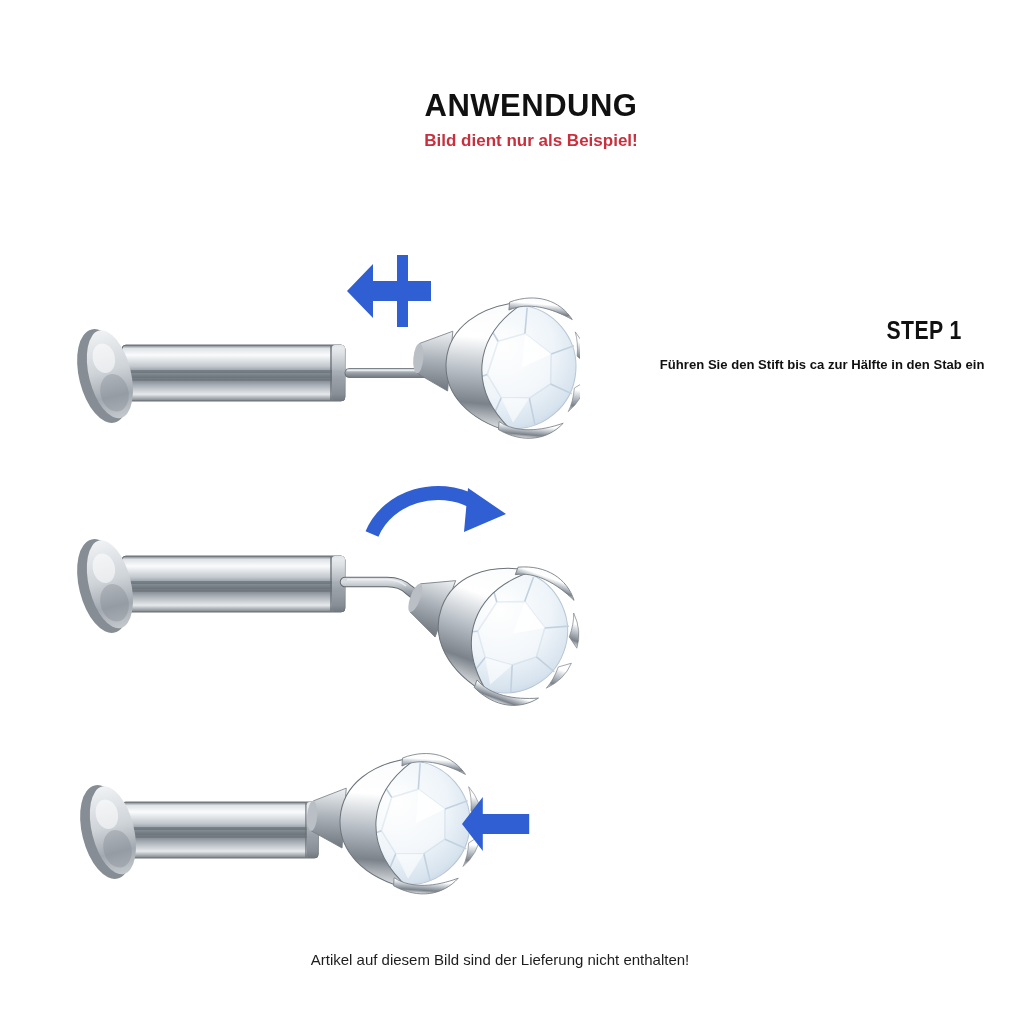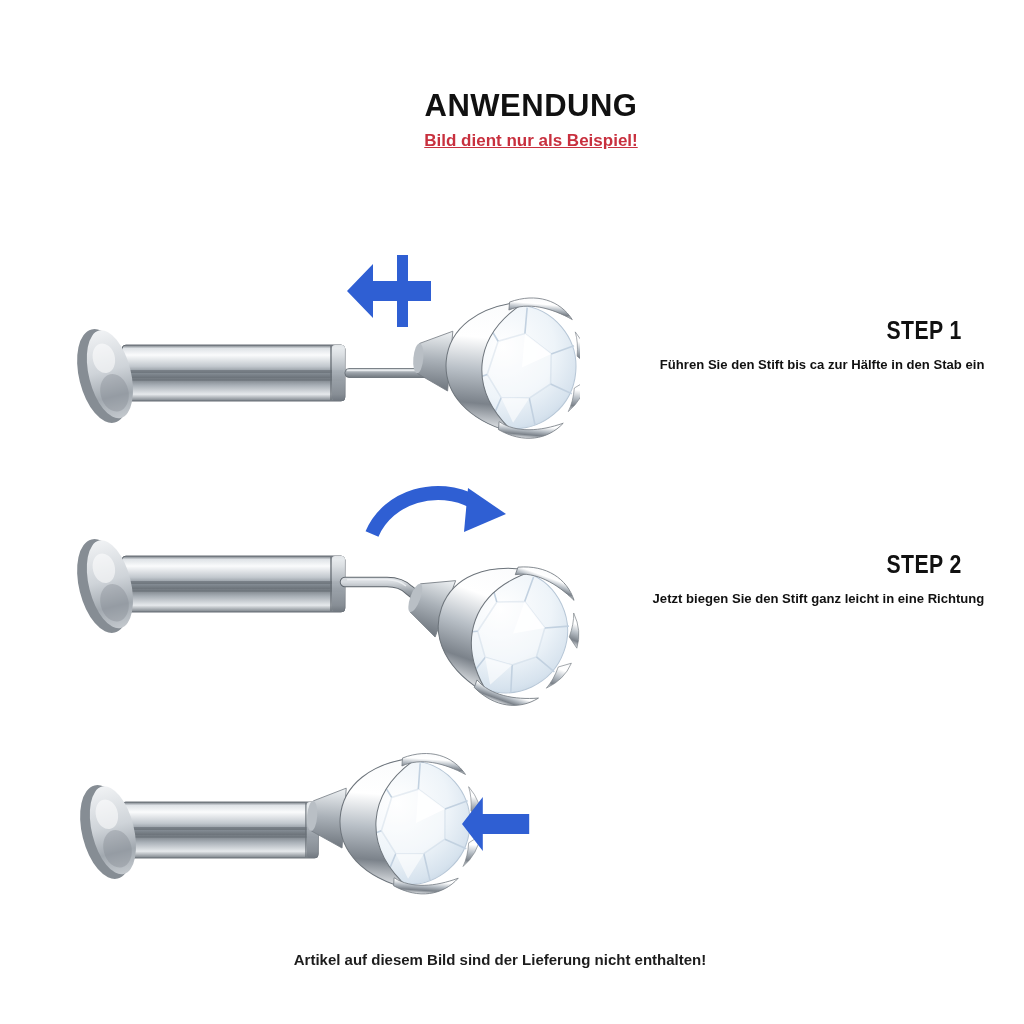--- a/index.html
+++ b/index.html
@@ -1,30 +1,30 @@
 <!DOCTYPE html>
 <html style="--arrow-blue: #2f5fd3; --alert-red: #c8303e; --ink: #111111;"><head>
 <meta charset="utf-8">
 <style>
   html,body{margin:0;padding:0;background:#fff;}
   .page{position:relative;width:1000px;height:1024px;background:#ffffff;overflow:hidden;
         font-family:"Liberation Sans", sans-serif;color:var(--ink,#111);}
   .title-block{position:absolute;left:330px;top:88px;width:402px;text-align:center;}
   .page-title{margin:0;font-size:31px;font-weight:bold;letter-spacing:.5px;color:var(--ink,#111);}
-  .subtitle{margin:7px 0 0 0;font-size:17px;font-weight:bold;color:var(--alert-red,#c8303e);text-decoration:underline;}
+  .subtitle{margin:7px 0 0 0;font-size:17px;font-weight:bold;color:var(--alert-red,#c8303e);}
   .step-text{position:absolute;left:615px;width:375px;text-align:right;}
   .step-text.s1{top:316px;} .step-text.s2{top:550px;} .step-text.s3{top:764px;}
   .step-heading{margin:0;font-size:25px;font-weight:bold;letter-spacing:.5px;
                 transform:scaleX(.85);transform-origin:center;color:var(--ink,#111);}
   .step-desc{margin:12px 0 0 0;font-size:13.5px;font-weight:bold;white-space:nowrap;
              transform:scaleX(.97);transform-origin:center;color:var(--ink,#111);}
   .illus{position:absolute;}
   .illus.s1{left:60px;top:240px;} .illus.s2{left:60px;top:470px;} .illus.s3{left:60px;top:712px;}
   .footer-note{position:absolute;left:212px;top:951px;width:576px;text-align:center;
-               font-size:15px;font-weight:bold;color:#1d1d1d;}
+               font-size:15px;font-weight:normal;color:#1d1d1d;}
   .arrow{fill:var(--arrow-blue,#2f5fd3);}
   .arrow-stroke{stroke:var(--arrow-blue,#2f5fd3);fill:none;}
   .defs-holder{position:absolute;width:0;height:0;}
 </style>
 </head>
 <body>
 
 <div class="page">
 
   <svg class="defs-holder" aria-hidden="true">
@@ -154,20 +154,16 @@
     <use href="#bar" transform="translate(62,118) scale(0.88,1)"></use>
     <use href="#disc" transform="translate(50,119)"></use>
     <use href="#gem" transform="translate(340,110) rotate(4)"></use>
     <use href="#arrowLeft" transform="translate(402,85) scale(0.8,1)"></use>
   </svg>
 
   <div class="step-text s1">
     <h2 class="step-heading">STEP 1</h2>
     <p class="step-desc">Führen Sie den Stift bis ca zur Hälfte in den Stab ein</p>
   </div>
-  <div class="step-text s2">
-    <h2 class="step-heading">STEP 2</h2>
-    <p class="step-desc">Jetzt biegen Sie den Stift ganz leicht in eine Richtung</p>
-  </div>
 
   <div class="footer-note">Artikel auf diesem Bild sind der Lieferung nicht enthalten!</div>
 
 </div>
 
 </body></html>

